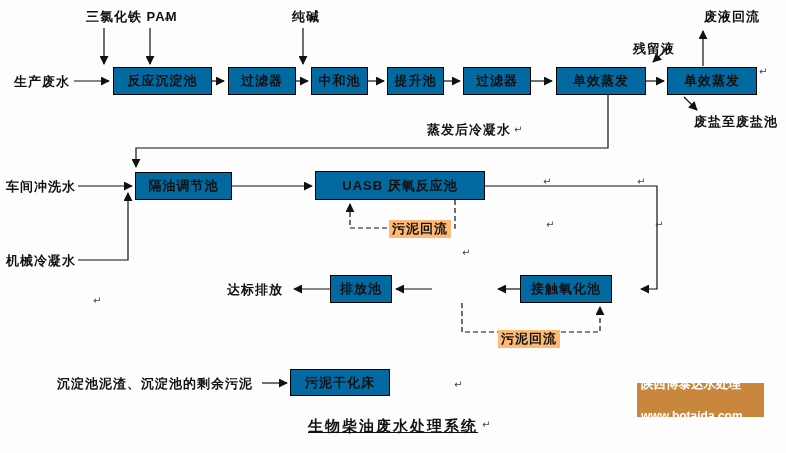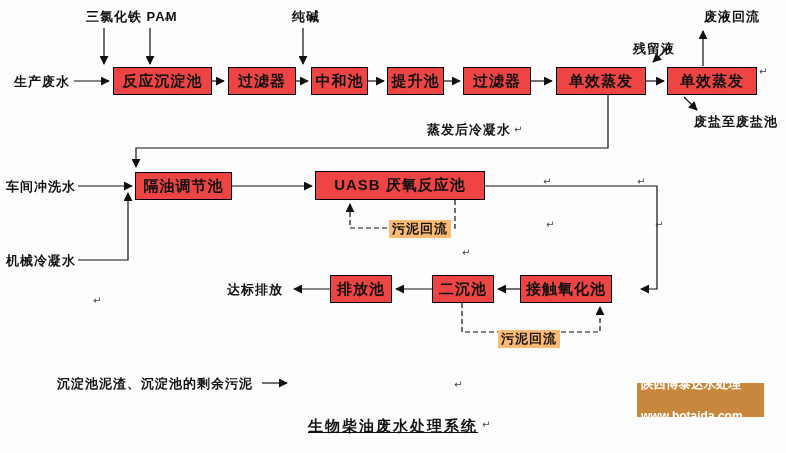--- a/index.html
+++ b/index.html
@@ -2,23 +2,23 @@
 <html><head>
 <meta charset="utf-8">
 <style>
   html,body{margin:0;padding:0;background:#ffffff;}
   .canvas{
     position:relative;width:786px;height:453px;background:#fdfdfd;
     font-family:"Liberation Sans","DejaVu Sans",sans-serif;color:#111;
     overflow:hidden;
   }
   .box{
-    position:absolute;border:1px solid #000;background:#ef4444;
+    position:absolute;border:1px solid #000;background:#0369a1;
     display:flex;align-items:center;justify-content:center;
-    font-size:15px;font-weight:700;letter-spacing:1px;
+    font-size:13px;font-weight:700;letter-spacing:1px;
     box-sizing:border-box;white-space:nowrap;z-index:2;
   }
   .lbl{
     position:absolute;font-size:13px;font-weight:700;letter-spacing:1px;
     white-space:nowrap;z-index:3;
   }
   .lbl.bg{background:#fdba74;padding:0 3px;}
   .title{
     position:absolute;left:0;right:0;top:417px;text-align:center;
     font-size:15px;font-weight:700;letter-spacing:2px;
@@ -78,22 +78,22 @@
   <div class="box" style="left:113px;top:67px;width:99px;height:28px">反应沉淀池</div>
   <div class="box" style="left:228px;top:67px;width:68px;height:28px">过滤器</div>
   <div class="box" style="left:311px;top:67px;width:57px;height:28px">中和池</div>
   <div class="box" style="left:387px;top:67px;width:57px;height:28px">提升池</div>
   <div class="box" style="left:463px;top:67px;width:68px;height:28px">过滤器</div>
   <div class="box" style="left:556px;top:67px;width:90px;height:28px">单效蒸发</div>
   <div class="box" style="left:667px;top:67px;width:90px;height:28px">单效蒸发</div>
   <div class="box" style="left:135px;top:172px;width:97px;height:28px">隔油调节池</div>
   <div class="box" style="left:315px;top:171px;width:170px;height:29px">UASB 厌氧反应池</div>
   <div class="box" style="left:520px;top:275px;width:92px;height:28px">接触氧化池</div>
-  <div class="box" style="left:432px;top:275px;width:62px;height:28px">二沉池</div>
   <div class="box" style="left:330px;top:275px;width:62px;height:28px">排放池</div>
+  <div class="box" style="left:290px;top:369px;width:100px;height:27px">污泥干化床</div>
 
   <div class="lbl" style="left:86px;top:8px">三氯化铁 PAM</div>
   <div class="lbl" style="left:292px;top:8px">纯碱</div>
   <div class="lbl" style="left:704px;top:8px">废液回流</div>
   <div class="lbl" style="left:633px;top:40px">残留液</div>
   <div class="lbl" style="left:694px;top:113px">废盐至废盐池</div>
   <div class="lbl" style="left:427px;top:121px">蒸发后冷凝水</div>
   <div class="lbl" style="left:14px;top:73px">生产废水</div>
   <div class="lbl" style="left:6px;top:178px">车间冲洗水</div>
   <div class="lbl" style="left:6px;top:252px">机械冷凝水</div>

